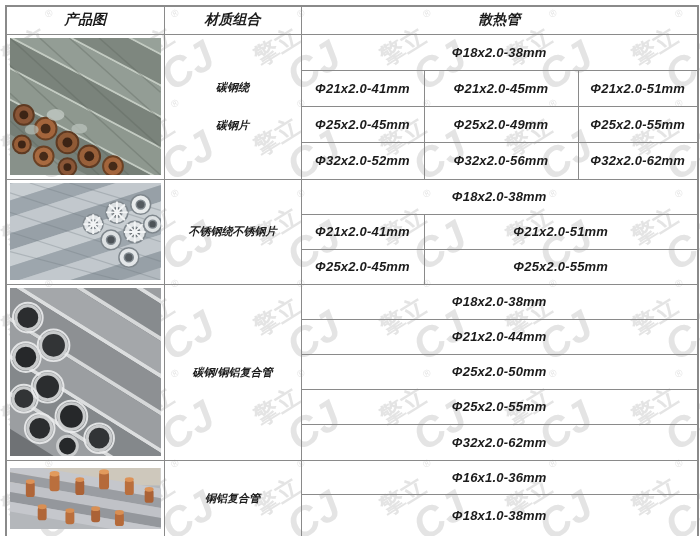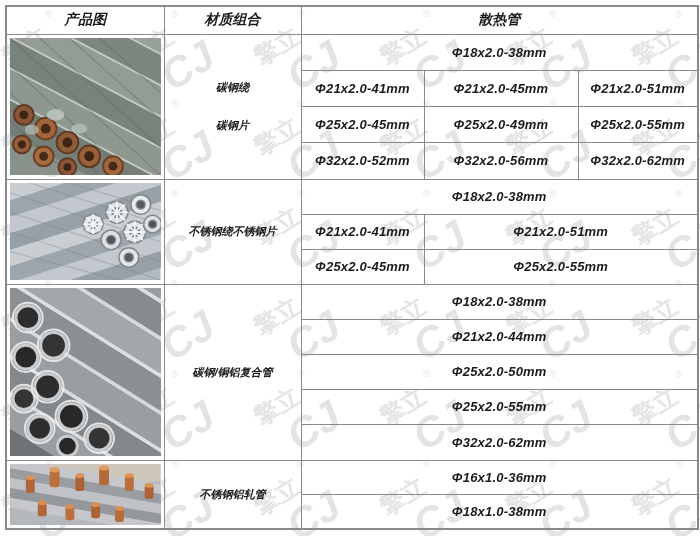--- a/index.html
+++ b/index.html
@@ -268,20 +268,20 @@
               <ellipse cx="32.5" cy="40" rx="4.5" ry="2.5" fill="#d98f53"></ellipse>
           <rect x="56" y="44" width="9" height="14" rx="3" fill="#ba6f3d"></rect>
               <ellipse cx="60.5" cy="44" rx="4.5" ry="2.5" fill="#d98f53"></ellipse>
           <rect x="82" y="42" width="9" height="14" rx="3" fill="#ab6236"></rect>
               <ellipse cx="86.5" cy="42" rx="4.5" ry="2.5" fill="#d98f53"></ellipse>
           <rect x="106" y="46" width="9" height="14" rx="3" fill="#b56a3a"></rect>
               <ellipse cx="110.5" cy="46" rx="4.5" ry="2.5" fill="#d98f53"></ellipse>
         </g>
       </svg>
     </td>
-    <td rowspan="2" class="material">不锈钢铝轧管</td>
+    <td rowspan="2" class="material">铜铝复合管</td>
     <td colspan="3" class="spec">Φ16x1.0-36mm</td>
   </tr>
-  <tr style="height:35px">
+  <tr style="height:43px">
     <td colspan="3" class="spec">Φ18x1.0-38mm</td>
   </tr>
 </tbody>
   </table>
 
 </body></html>

